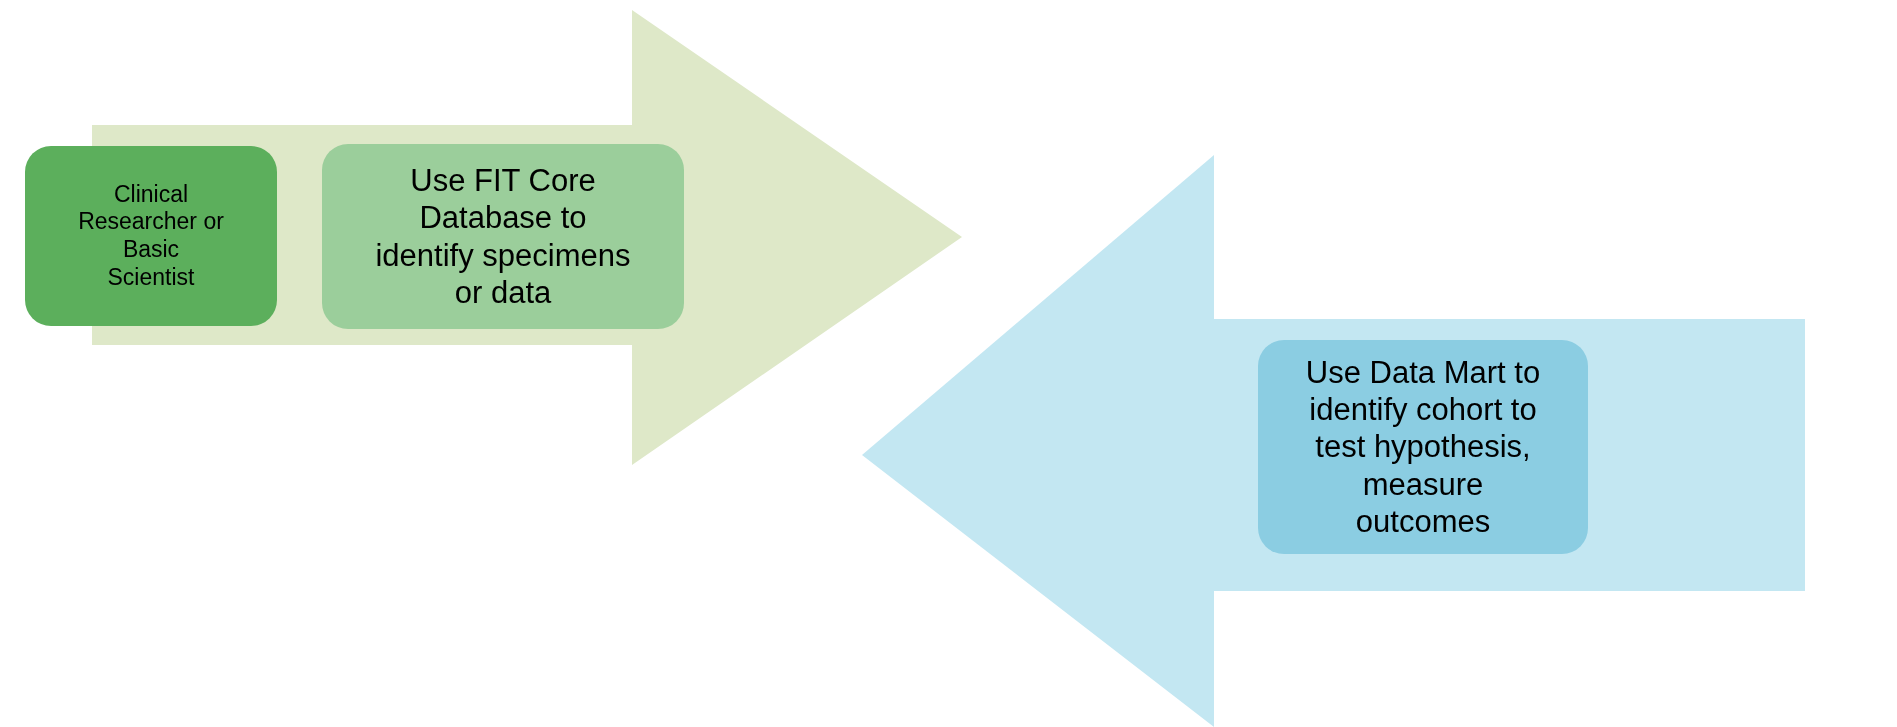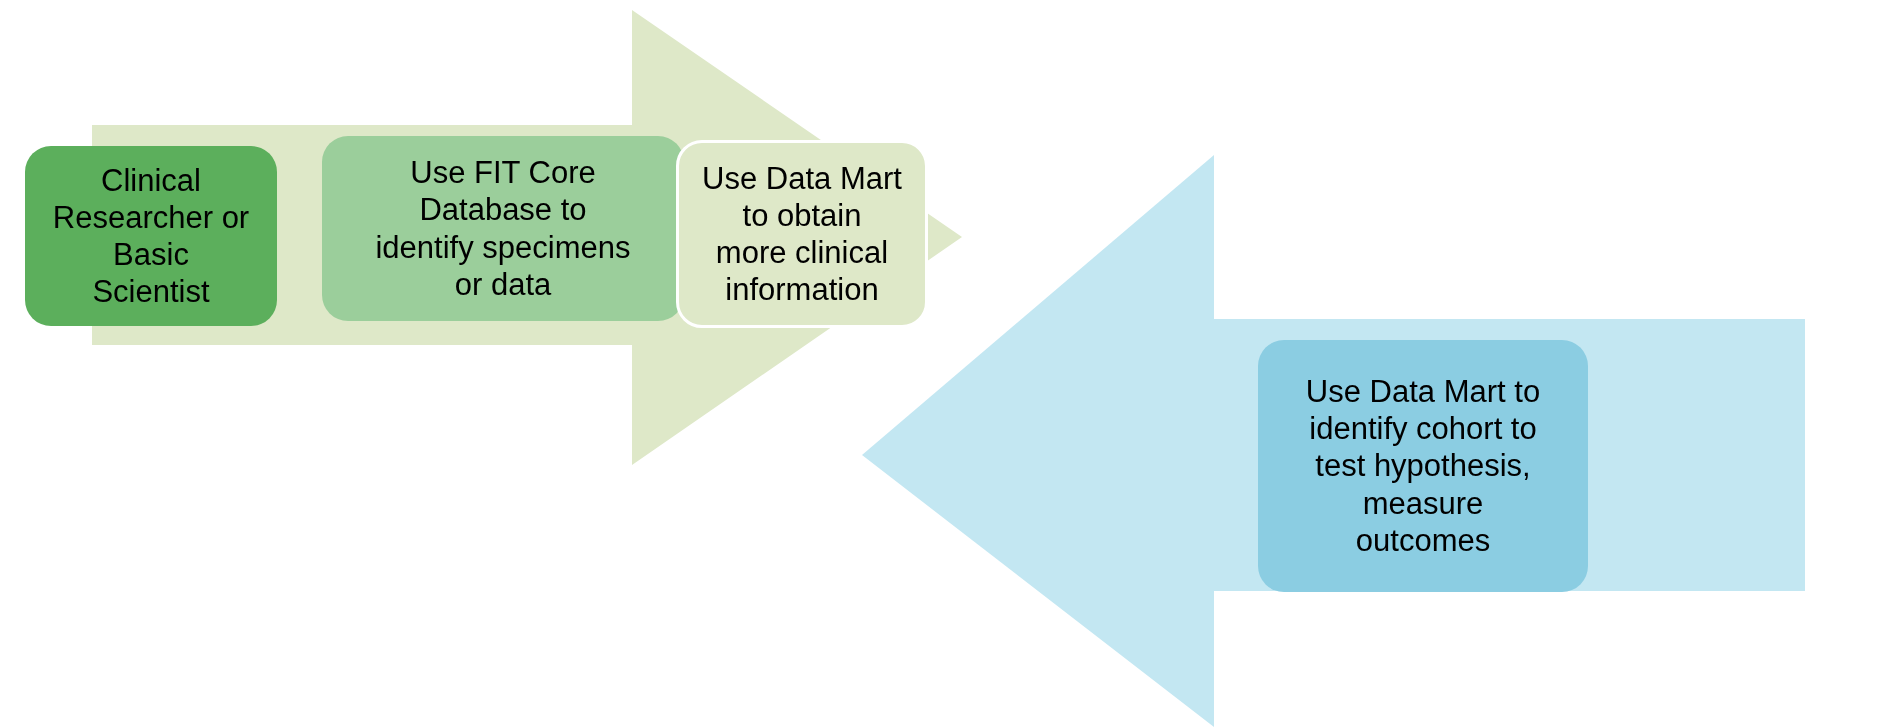--- a/index.html
+++ b/index.html
@@ -47,41 +47,41 @@
     white-space: pre-line;
   }
   .outlined {
     border: 3px solid #ffffff;
   }
 
   
   #node-clinical-researcher {
     left: 25px;  top: 146px;  width: 252px;  height: 180px;
     background: #5CAF5C;
-    font-size: 31px;
+    font-size: 23px;
   }
   #node-use-fit-core {
-    left: 322px; top: 136px;  width: 362px;  height: 185px;
+    left: 322px; top: 144px;  width: 362px;  height: 185px;
     background: #9BCE9B;
     font-size: 31px;
   }
   #node-use-data-mart-clinical {
     left: 676px; top: 140px;  width: 252px;  height: 188px;
     background: #DEE8C8;
     font-size: 31px;
   }
 
   
   #node-may-identify {
     left: 868px;  top: 336px;  width: 344px;  height: 242px;
     background: #C3E7F2;
     font-size: 31px;
   }
   #node-use-data-mart-cohort {
-    left: 1258px; top: 340px;  width: 330px;  height: 252px;
+    left: 1258px; top: 340px;  width: 330px;  height: 214px;
     background: #8BCDE2;
     font-size: 31px;
   }
   #node-epidemiologist {
     left: 1626px; top: 330px;  width: 252px;  height: 248px;
     background: #4FA5CA;
     font-size: 31px;
   }
 </style>
 </head>
@@ -104,26 +104,20 @@
 Scientist</span>
   </div>
 
   <div class="node" id="node-use-fit-core">
     <span class="node-text">Use FIT Core
 Database to
 identify specimens
 or data</span>
   </div>
 
-  <div class="node outlined" id="node-use-data-mart-clinical">
-    <span class="node-text">Use Data Mart
-to obtain
-more clinical
-information</span>
-  </div>
 
 
   <div class="node" id="node-use-data-mart-cohort">
     <span class="node-text">Use Data Mart to
 identify cohort to
 test hypothesis,
 measure
 outcomes</span>
   </div>
 

